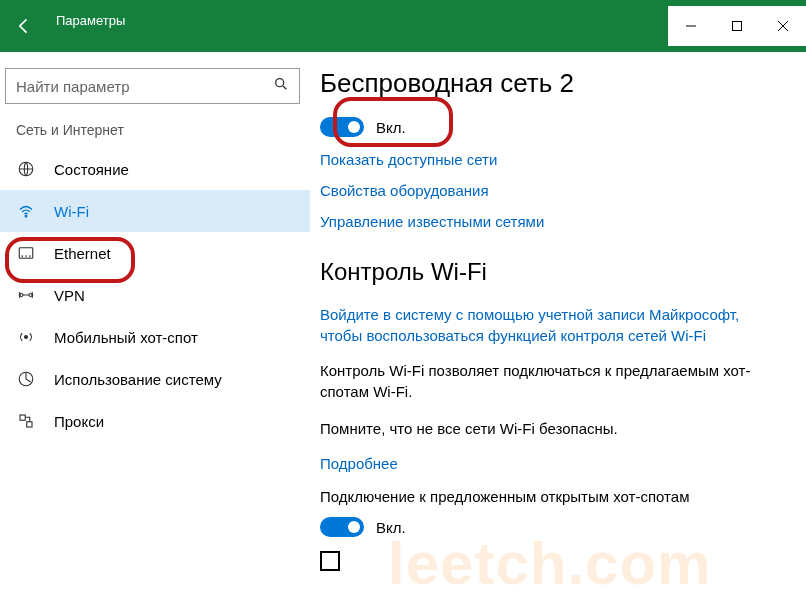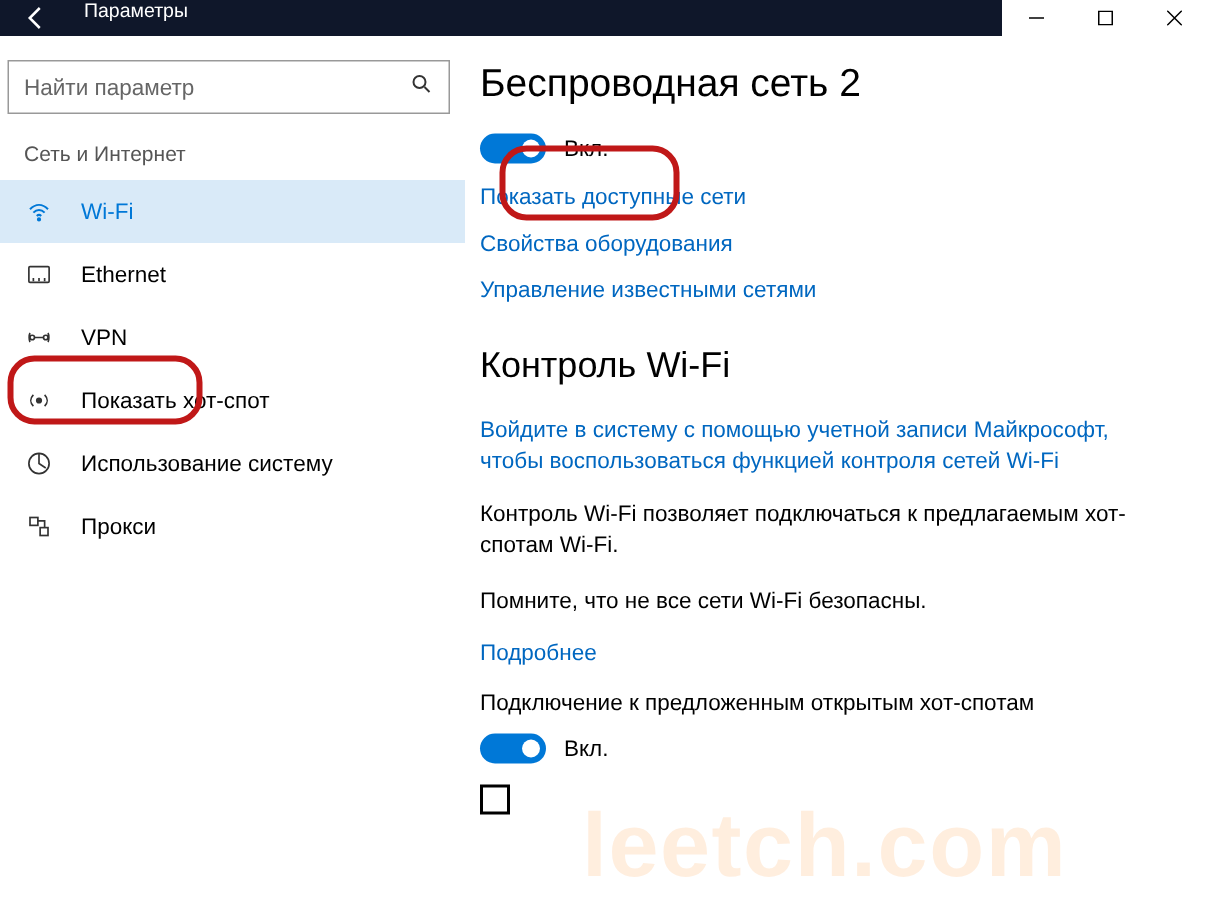--- a/index.html
+++ b/index.html
@@ -1,18 +1,18 @@
 <!DOCTYPE html>
 <html><head>
 <meta charset="utf-8">
 <style>
 * { margin: 0; padding: 0; box-sizing: border-box; font-family: "Segoe UI", Arial, sans-serif; }
 body { width: 806px; height: 598px; background: #fff; overflow: hidden; position: relative; }
 
-.titlebar { height: 24px; background: #0f172a; display: flex; align-items: center; color: #fff; }
+.titlebar { height: 52px; background: #15803d; display: flex; align-items: center; color: #fff; }
 .back-btn { width: 48px; height: 40px; display: flex; align-items: center; justify-content: center; }
 .back-btn svg { width: 20px; height: 20px; }
 .title-label { flex: 1; color: #fff; font-size: 13px; padding-left: 8px; margin-top: -12px; }
 .win-controls { display: flex; background: #fff; height: 40px; }
 .win-btn { width: 46px; height: 40px; display: flex; align-items: center; justify-content: center; color: #000; }
 .win-btn svg { width: 10px; height: 10px; stroke: #000; fill: none; stroke-width: 1; }
 
 .content { display: flex; height: calc(100% - 40px); }
 
 .sidebar { width: 310px; padding: 16px 0 0 0; }
@@ -92,20 +92,29 @@
           <svg class="search-icon" viewBox="0 0 24 24" fill="none" stroke="#333" stroke-width="2">
               <circle cx="10" cy="10" r="6"></circle>
               <path d="M20 20l-5-5"></path>
             </svg>
         </span>
       </div>
     </div>
 
     <div class="section-label">Сеть и Интернет</div>
 
+    <div class="nav-item">
+      <span class="icon">
+          <svg viewBox="0 0 24 24" fill="none" stroke="currentColor" stroke-width="1.5">
+            <circle cx="12" cy="12" r="9"></circle>
+            <path d="M3 12h18M12 3c3 3 3 15 0 18M12 3c-3 3-3 15 0 18"></path>
+          </svg>
+        </span>
+      <span>Состояние</span>
+    </div>
 
     <div class="nav-item active">
       <span class="icon">
           <svg viewBox="0 0 24 24" fill="none" stroke="currentColor" stroke-width="1.8">
             <path d="M4 10c5-5 11-5 16 0M7 13c3-3 7-3 10 0M10 16c1.3-1.3 2.7-1.3 4 0"></path>
             <circle cx="12" cy="19" r="1" fill="currentColor"></circle>
           </svg>
         </span>
       <span>Wi-Fi</span>
     </div>
@@ -133,21 +142,21 @@
     </div>
 
 
     <div class="nav-item">
       <span class="icon">
           <svg viewBox="0 0 24 24" fill="none" stroke="currentColor" stroke-width="1.5">
             <circle cx="12" cy="12" r="2" fill="currentColor"></circle>
             <path d="M7 7c-3 3-3 7 0 10M17 7c3 3 3 7 0 10"></path>
           </svg>
         </span>
-      <span>Показать хот-спот</span>
+      <span>Мобильный хот-спот</span>
     </div>
 
     <div class="nav-item">
       <span class="icon">
           <svg viewBox="0 0 24 24" fill="none" stroke="currentColor" stroke-width="1.5">
             <circle cx="12" cy="12" r="9"></circle>
             <path d="M12 3v9l6 4"></path>
           </svg>
         </span>
       <span>Использование систему</span>

